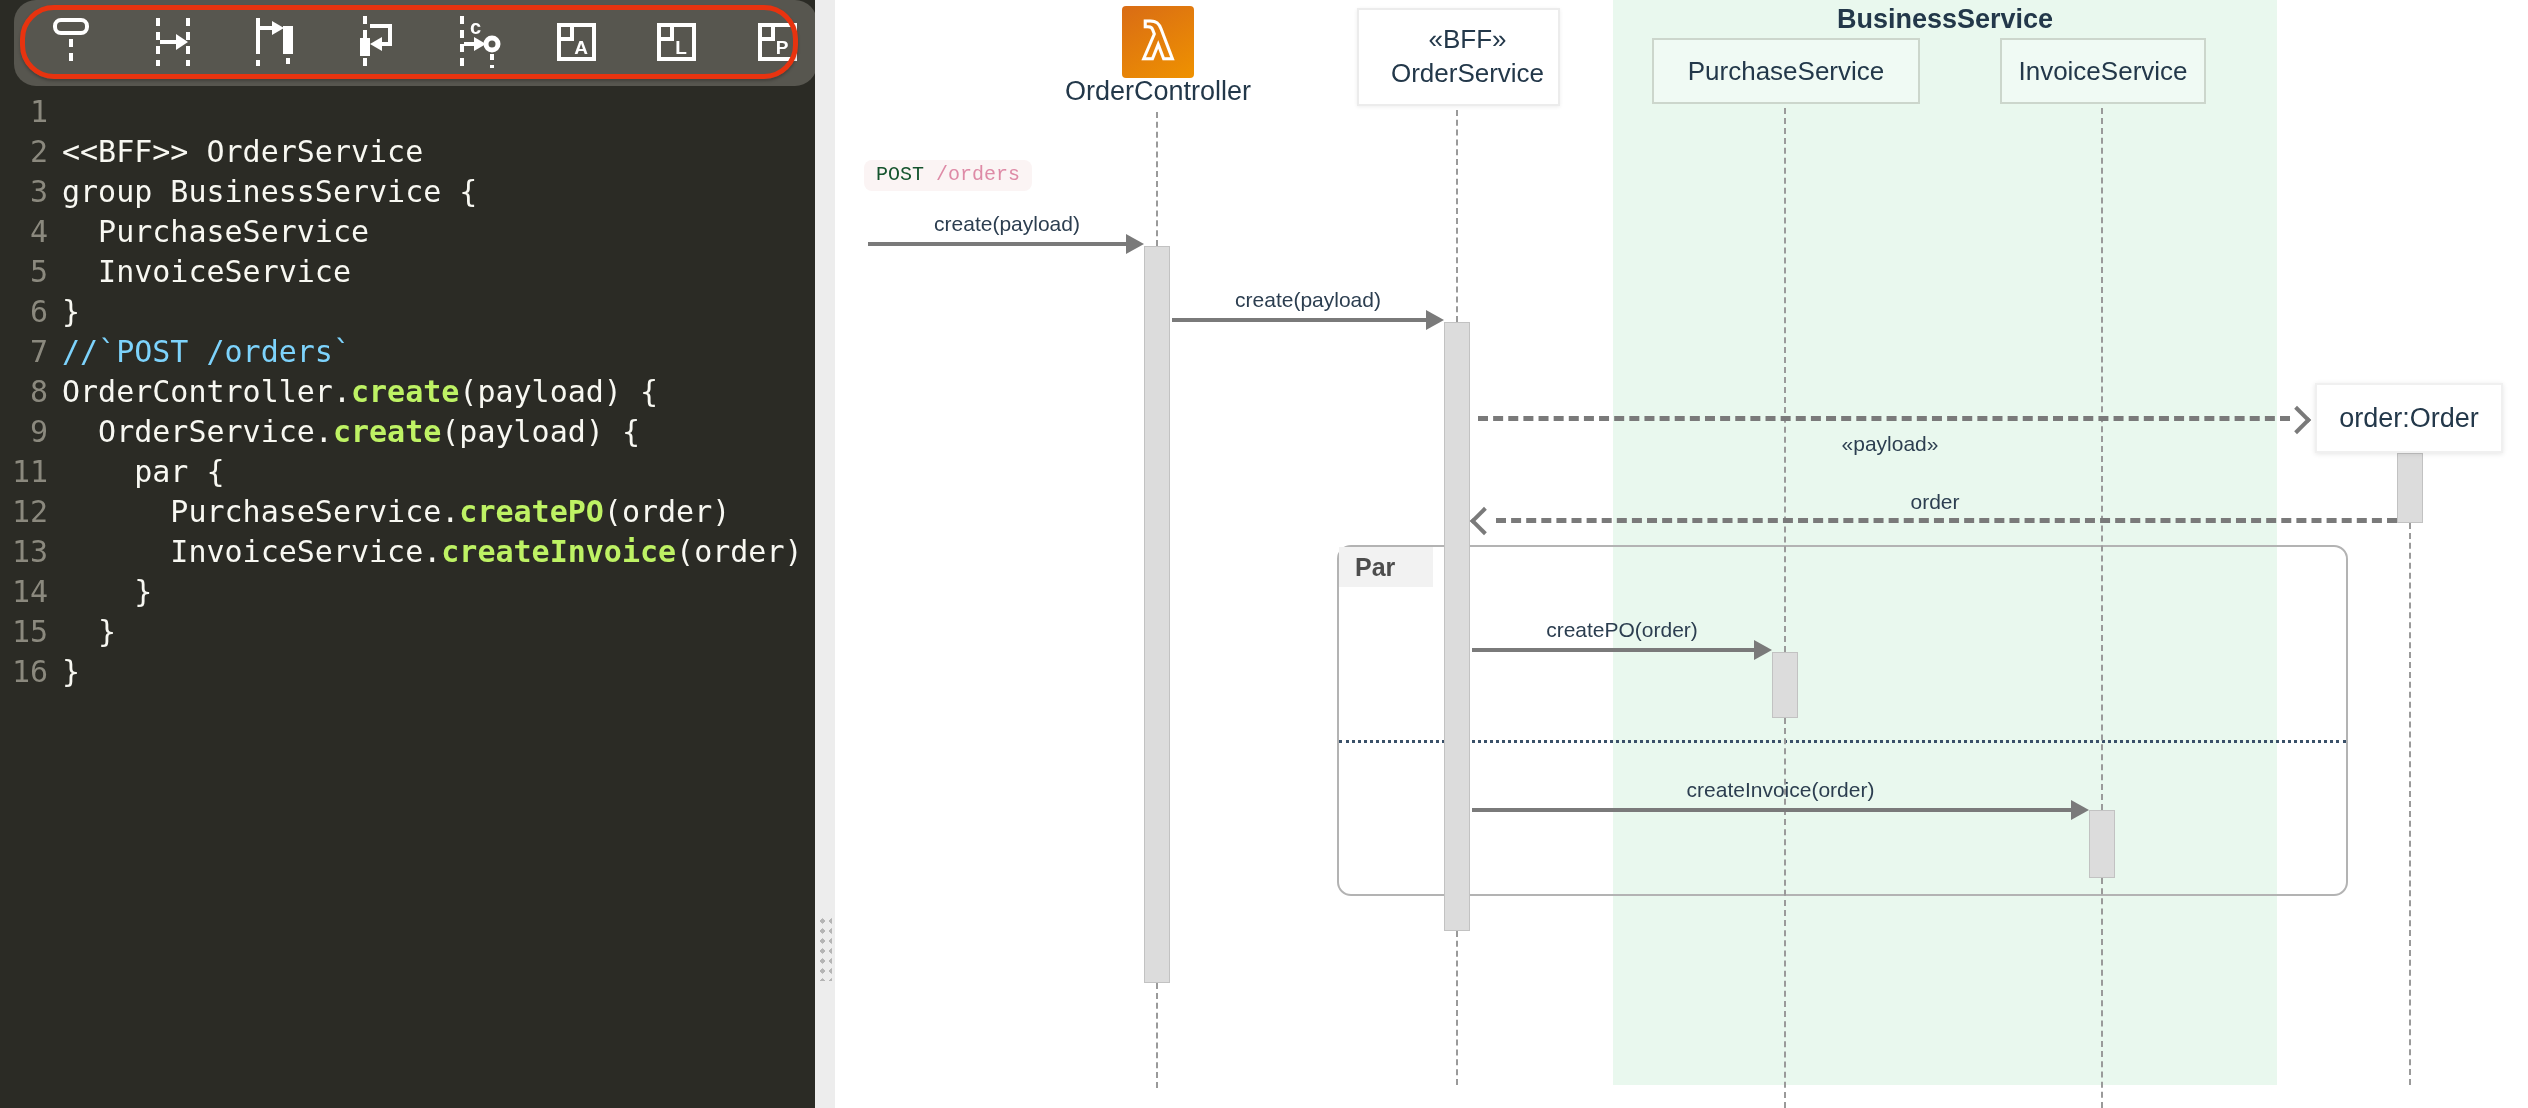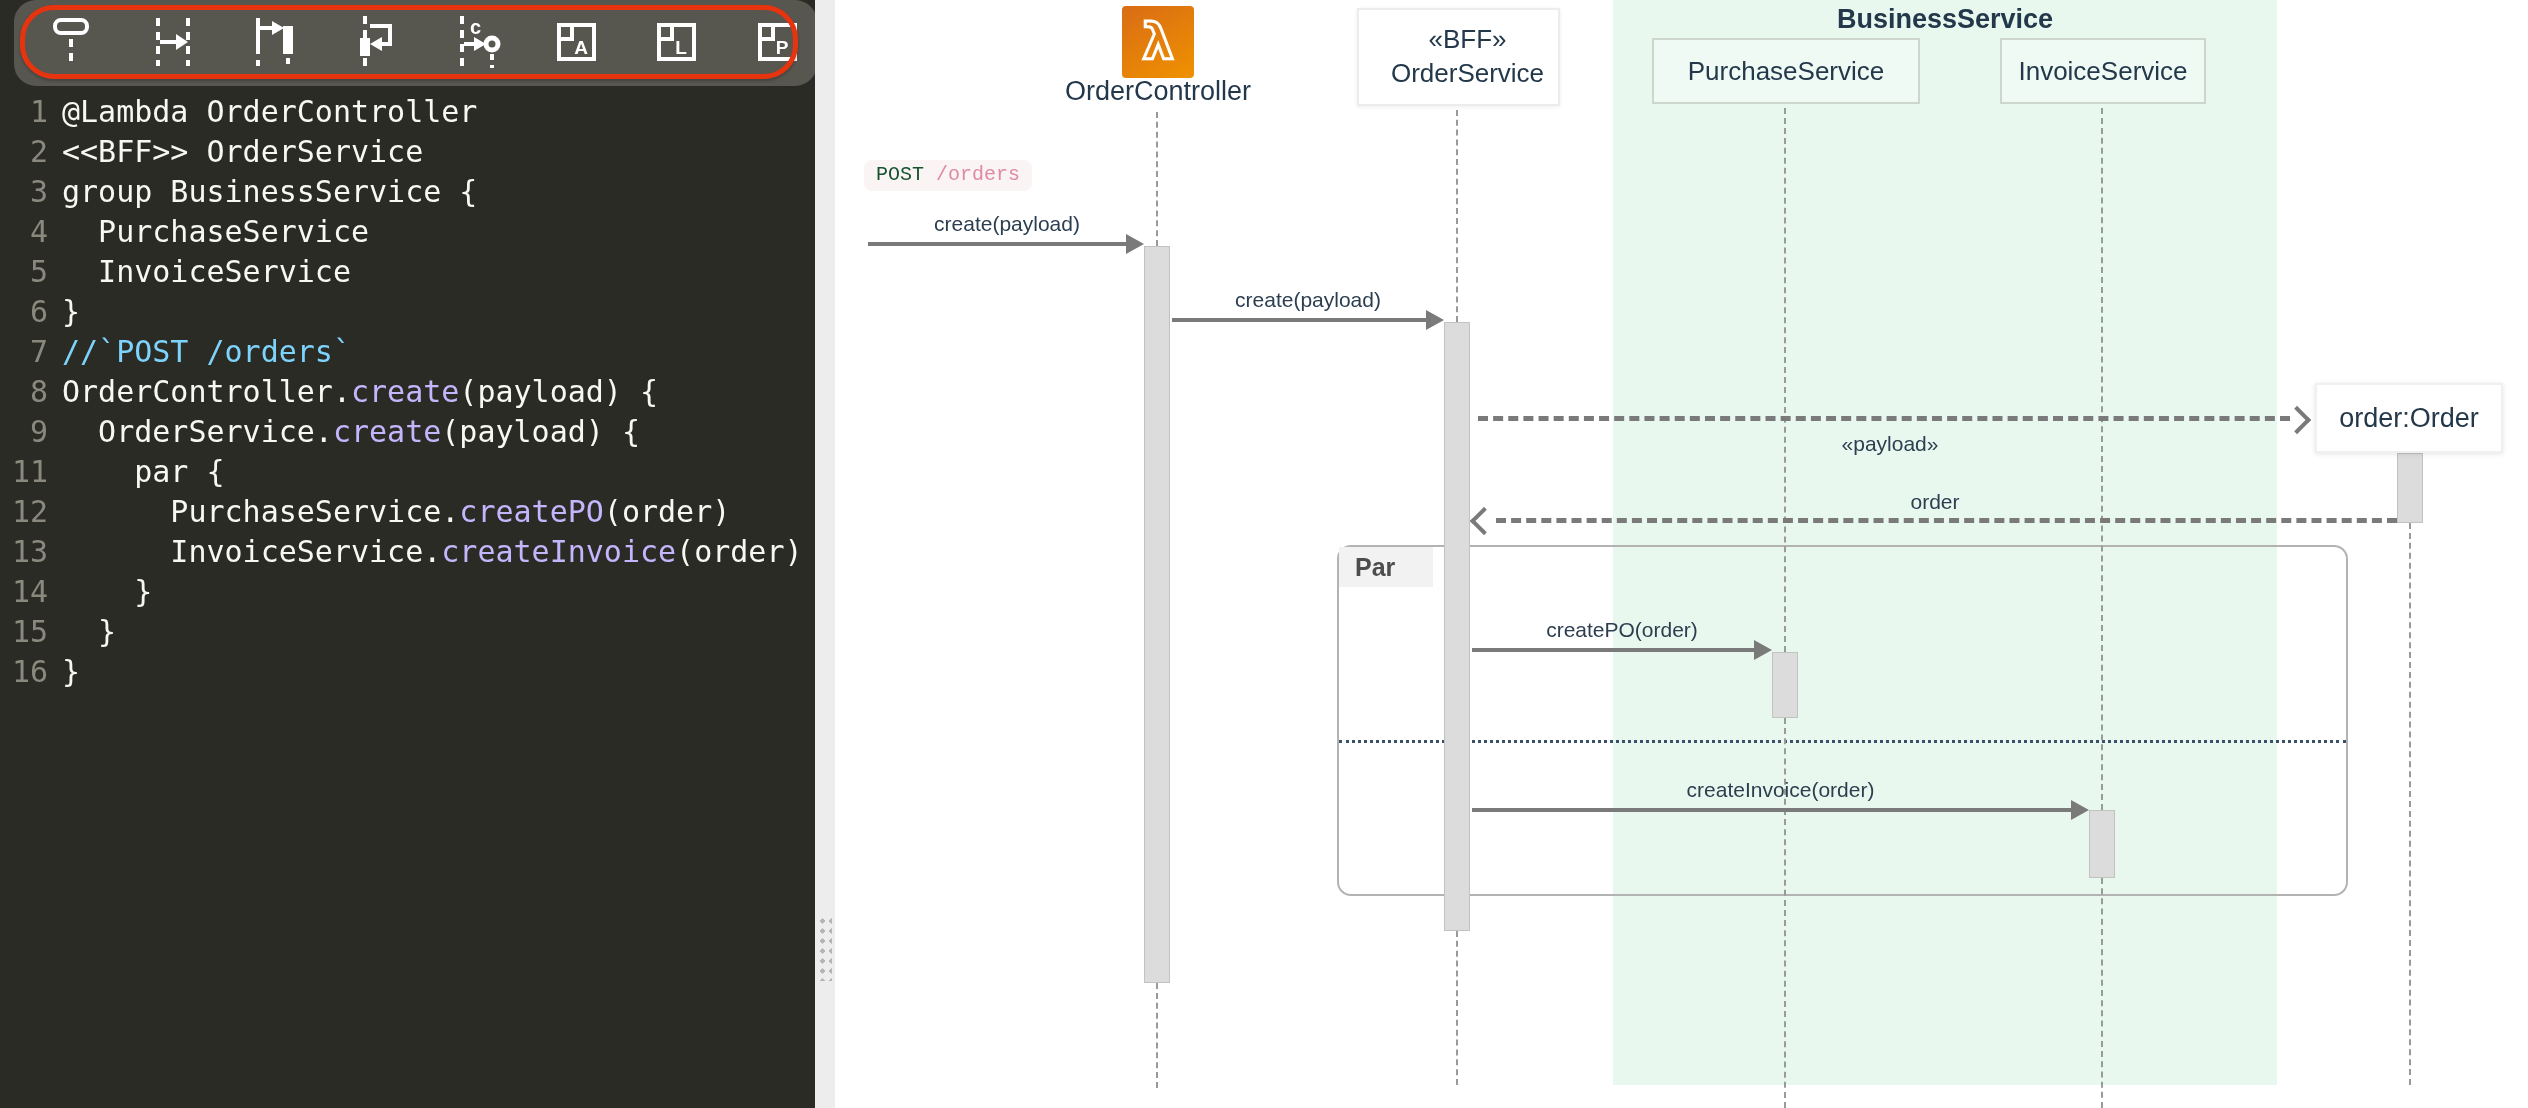--- a/index.html
+++ b/index.html
@@ -16,21 +16,21 @@
   .tbtn{position:absolute;top:8px;width:56px;height:68px;display:flex;align-items:center;justify-content:center;}
   .tbtn svg{display:block;}
   .tbtn text{font-family:"Liberation Sans",sans-serif;font-weight:bold;fill:#fff;}
 
   #code-area{position:absolute;left:0;top:92px;width:815px;
              font-family:"DejaVu Sans Mono",monospace;font-size:30px;}
   .code-line{height:40px;line-height:40px;white-space:pre;display:flex;}
   .line-num{display:inline-block;width:48px;text-align:right;color:#8b897e;flex:0 0 48px;}
   .line-code{padding-left:14px;color:#f8f8f2;}
   .tok-p{color:#f8f8f2;}
-  .tok-g{color:#c4b5fd;}
+  .tok-g{color:#bef264;font-weight:bold;}
   .tok-m{color:#f92672;}
   .tok-c{color:#7dd3fc;}
 
   
   #divider{position:absolute;left:815px;top:0;width:20px;height:1108px;background:#ededed;}
   #divider-handle{position:absolute;left:2px;top:915px;width:15px;height:66px;
       background-image:radial-gradient(#b5b5b5 2.2px,transparent 2.4px);
       background-size:9px 10px;background-position:1px 1px;}
 
   
@@ -157,21 +157,21 @@
         <svg width="52" height="56" viewBox="0 0 52 56">
           <rect x="9" y="11" width="35" height="34" fill="none" stroke="#fff" stroke-width="4"></rect>
           <polyline points="9,25 22,25 22,11" fill="none" stroke="#fff" stroke-width="4"></polyline>
           <text x="31" y="40" font-size="19" text-anchor="middle">P</text>
         </svg>
       </div>
       <div id="red-ring"></div>
     </div>
 
     <div id="code-area">
-        <div class="code-line"><span class="line-num">1</span><span class="line-code"><span class="tok-p">@Lambda OrderController</span></span></div>
+        <div class="code-line"><span class="line-num">1</span></div>
         <div class="code-line"><span class="line-num">2</span><span class="line-code"><span class="tok-p">&lt;&lt;BFF&gt;&gt; OrderService</span></span></div>
         <div class="code-line"><span class="line-num">3</span><span class="line-code"><span class="tok-p">group BusinessService {</span></span></div>
         <div class="code-line"><span class="line-num">4</span><span class="line-code"><span class="tok-p">  PurchaseService</span></span></div>
         <div class="code-line"><span class="line-num">5</span><span class="line-code"><span class="tok-p">  InvoiceService</span></span></div>
         <div class="code-line"><span class="line-num">6</span><span class="line-code"><span class="tok-p">}</span></span></div>
         <div class="code-line"><span class="line-num">7</span><span class="line-code"><span class="tok-c">//`POST /orders`</span></span></div>
         <div class="code-line"><span class="line-num">8</span><span class="line-code"><span class="tok-p">OrderController.</span><span class="tok-g">create</span><span class="tok-p">(payload) {</span></span></div>
         <div class="code-line"><span class="line-num">9</span><span class="line-code"><span class="tok-p">  OrderService.</span><span class="tok-g">create</span><span class="tok-p">(payload) {</span></span></div>
         <div class="code-line"><span class="line-num">11</span><span class="line-code"><span class="tok-p">    par {</span></span></div>
         <div class="code-line"><span class="line-num">12</span><span class="line-code"><span class="tok-p">      PurchaseService.</span><span class="tok-g">createPO</span><span class="tok-p">(order)</span></span></div>

